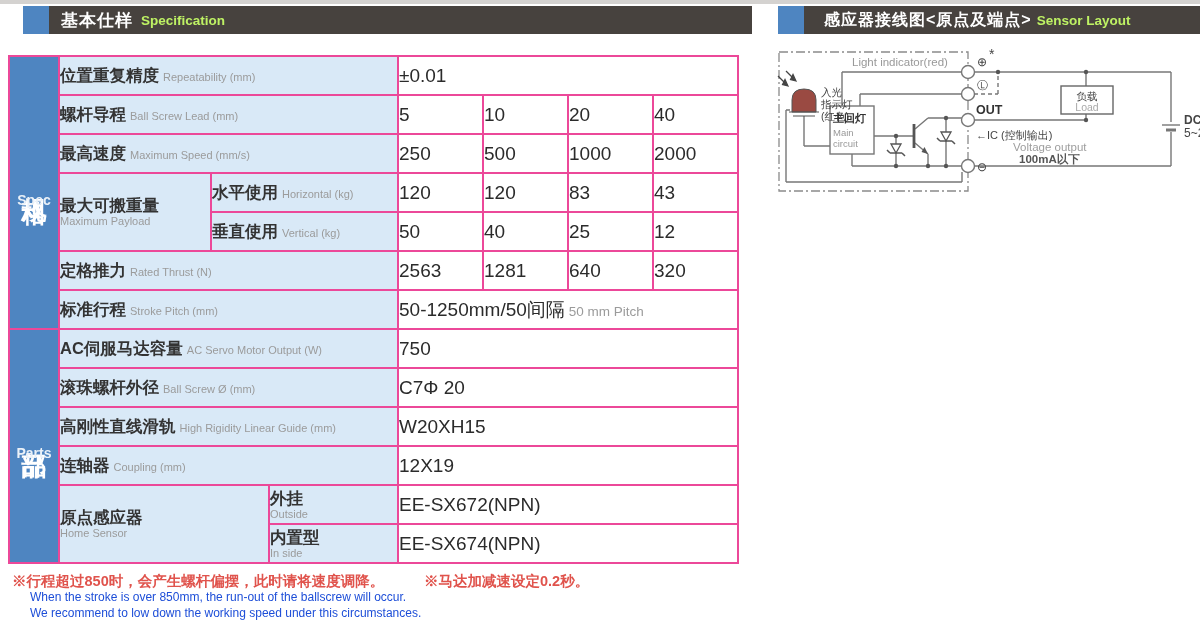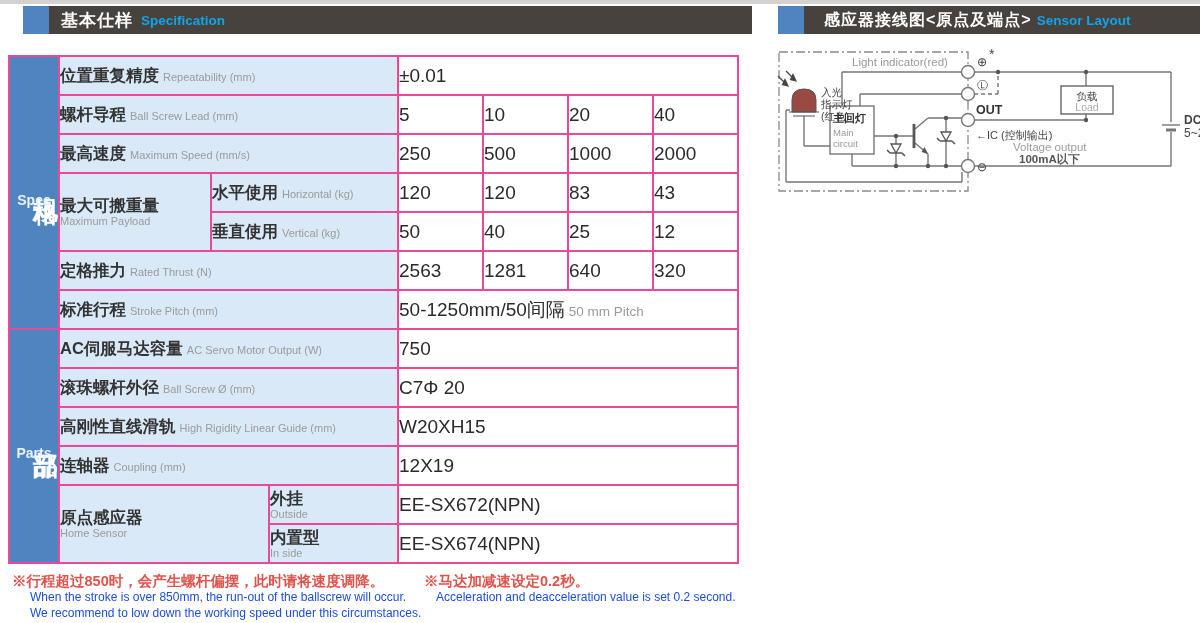--- a/index.html
+++ b/index.html
@@ -6,28 +6,28 @@
   body{width:1200px;height:623px;position:relative;overflow:hidden;
        font-family:"Liberation Sans",sans-serif;color:#333;}
   .top-strip{position:absolute;left:0;top:0;width:1200px;height:4px;background:#d4d2d0;}
 
   
   .hbar{position:absolute;top:6px;height:28px;display:flex;align-items:stretch;}
   .hbar .bluebox{width:26px;background:#4e85c1;flex:0 0 26px;}
   .hbar .darkbar{flex:1;background:#47423e;color:#fff;display:flex;align-items:center;
                  padding-left:12px;white-space:nowrap;overflow:hidden;}
   .hbar .zh{font-size:17px;font-weight:700;letter-spacing:1px;}
-  .hbar .en{font-size:13.5px;font-weight:600;margin-left:8px;color:#0ea5e9;}
+  .hbar .en{font-size:13.5px;font-weight:600;margin-left:8px;color:#bef264;}
 
   
   table.spec{position:absolute;left:8px;top:55px;width:729px;border-collapse:collapse;
              table-layout:fixed;}
   table.spec td{border:2px solid #ec4899;height:37px;padding:0;vertical-align:middle;}
   td.sec{background:#4e85c1;color:#fff;text-align:center;}
-  .sec-inner{display:flex;flex-direction:column;justify-content:center;gap:8px;}
+  .sec-inner{display:flex;flex-direction:column;align-items:center;justify-content:center;gap:8px;}
   .sec-zh{writing-mode:vertical-rl;text-orientation:upright;font-size:25px;font-weight:700;
           letter-spacing:3px;line-height:1;}
   .sec-en{font-size:14px;font-weight:600;color:#eaf1f8;}
   td.lab{background:#d9e9f7;padding-left:10px;}
   .lab-line{display:flex;align-items:baseline;gap:4px;white-space:nowrap;overflow:hidden;}
   .zh-l{font-size:16.5px;font-weight:600;color:#333;}
   .en-l{font-size:11px;color:#9b9b9b;}
   .stack .zh-l{display:block;line-height:1.15;}
   .stack .en-l{display:block;line-height:1.1;}
   td.val{background:#fff;text-align:left;font-size:19px;font-weight:500;color:#2b2b2b;
@@ -243,21 +243,20 @@
   </table>
 
 <div class="notes">
   <div>
     <div class="note-red">※行程超过850时，会产生螺杆偏摆，此时请将速度调降。</div>
     <div class="note-gray">When the stroke is over 850mm, the run-out of the ballscrew will occur.</div>
     <div class="note-gray">We recommend to low down the working speed under this circumstances.</div>
   </div>
   <div class="note2">
     <div class="note-red">※马达加减速设定0.2秒。</div>
-    <div class="note-gray" style="margin-left:12px;">Acceleration and deacceleration value is set 0.2 second.</div>
   </div>
 </div>
 
 <div class="diagram">
 <svg width="424" height="160" viewBox="0 0 424 160">
   <g stroke="#777" stroke-width="1.4" fill="none">
 
     <rect x="3" y="8" width="189" height="139" stroke="#8a8a8a" stroke-width="1.3" stroke-dasharray="9 3 2 3"></rect>
 
     <path d="M198,28 H395"></path>

